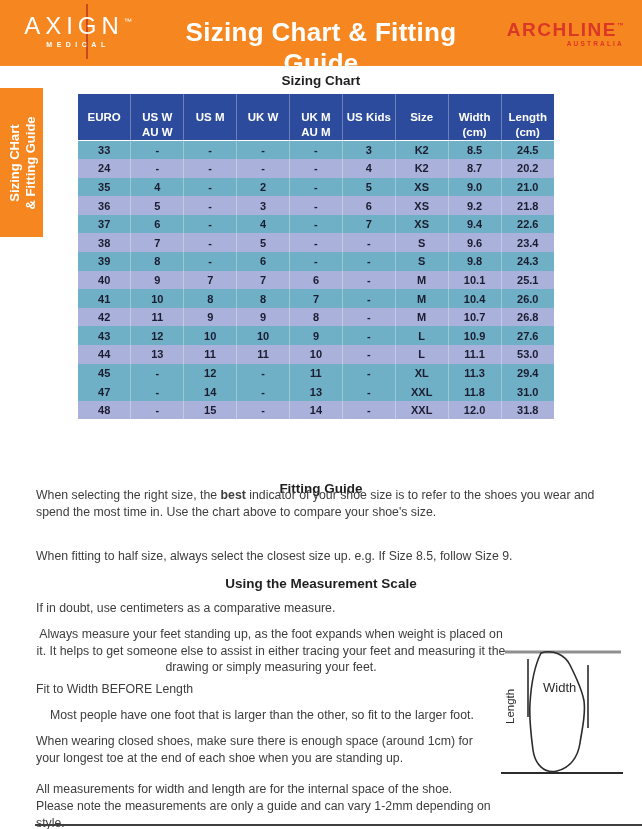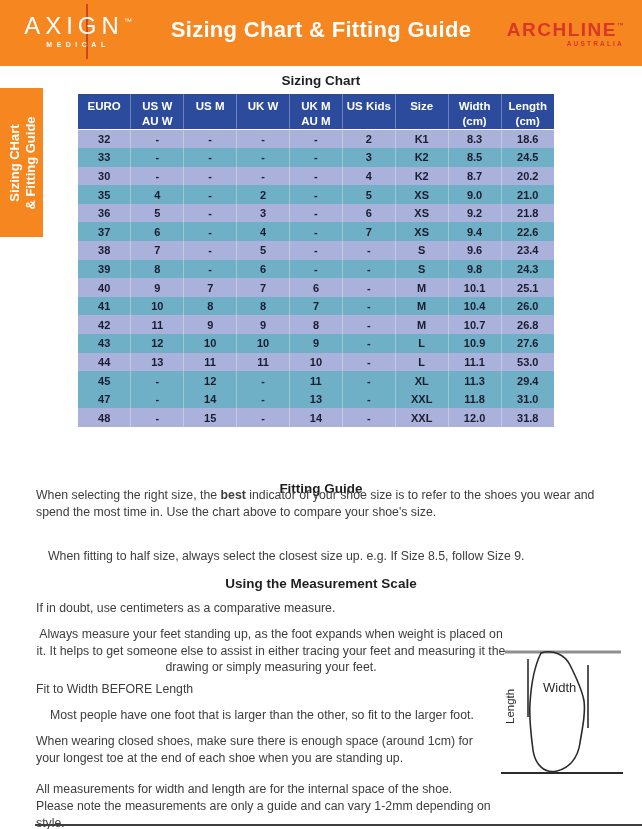--- a/index.html
+++ b/index.html
@@ -9,55 +9,55 @@
     background:#ffffff; font-family:"Liberation Sans", sans-serif;
   }
   
   .banner { position:absolute; top:0; left:0; width:642px; height:66px; background:#F6861F; }
   .axign { position:absolute; left:20px; top:9px; width:116px; text-align:center; color:#fff; }
   .axign-name { font-size:24px; letter-spacing:5px; font-weight:400; line-height:26px; position:relative; z-index:1; }
   .axign-name sup { font-size:8px; letter-spacing:0; vertical-align:10px; }
   .axign-line { position:absolute; left:66px; top:-5px; width:2px; height:55px; background:#CB4722; z-index:0; }
   .axign-sub { font-size:7px; letter-spacing:4.5px; font-weight:700; margin-top:2px; position:relative; z-index:1; }
   .page-title { position:absolute; left:150px; right:150px; top:17px; margin:0; text-align:center;
-    font-size:22px; font-weight:700; color:#fff; letter-spacing:0.3px; }
+    font-size:26px; font-weight:700; color:#fff; letter-spacing:0.3px; }
   .archline { position:absolute; right:18px; top:16px; color:#DB3726; }
   .arch-name { font-size:19px; font-weight:700; letter-spacing:1.5px; line-height:20px; }
   .arch-name sup { font-size:7px; letter-spacing:0; vertical-align:8px; }
   .arch-sub { font-size:6.5px; font-weight:700; letter-spacing:2.2px; text-align:right; margin-top:0; }
   
   .side-tab { position:absolute; left:0; top:88px; width:43px; height:149px; background:#F6861F; }
   .side-tab .rot { position:absolute; top:50%; left:50%;
     transform:translate(-50%,-50%) rotate(-90deg);
     width:149px; text-align:center; color:#fff; font-weight:700; font-size:13px; line-height:15.5px; white-space:nowrap; }
   
   .sec-h { position:absolute; left:0; right:0; margin:0; text-align:center;
     font-size:13.5px; font-weight:700; color:#1f1f1f; }
   #h-sizing  { top:73px; }
   #h-fitting { top:481px; }
   #h-measure { top:576px; }
   
   .sizing-table { position:absolute; left:78px; top:94px; width:476px;
     border-collapse:collapse; table-layout:fixed; }
   .sizing-table th {
     background:#2C4B9C; color:#fff; font-size:11.5px; font-weight:700;
-    height:32px; vertical-align:top; padding-top:5px; line-height:14.5px;
+    height:32px; vertical-align:top; padding-top:16px; line-height:14.5px;
     white-space:pre-line; text-align:center;
     border-right:1px solid rgba(255,255,255,0.30); border-bottom:1.5px solid #ffffff; }
   .sizing-table td {
     font-size:11px; font-weight:700; color:#1c1c30; text-align:center;
     border-right:1px solid rgba(255,255,255,0.30); padding:0; }
   .sizing-table th:last-child, .sizing-table td:last-child { border-right:none; }
   .sizing-table tbody tr { height:18.6px; }
   .row-odd  { background:#6FB0C6; }
   .row-even { background:#AAB2DC; }
   
   .para { position:absolute; margin:0; font-size:12.3px; line-height:16.5px; color:#3d3d3d; }
   #p-fg1   { top:487px; left:36px; width:582px; }
-  #p-fg2   { top:548px; left:36px; width:582px;margin-left:12px; }
+  #p-fg2   { top:548px; left:36px; width:582px; }
   #p-doubt { top:600px; left:36px; width:582px; }
   #p-meas  { top:626px; left:36px; width:470px;text-align:center; }
   #p-fit   { top:681px; left:36px; width:470px; }
   #p-most  { top:707px; left:50px; width:540px; }
   #p-closed{ top:733px; left:36px; width:462px; }
   #p-all   { top:773px; left:36px; width:540px;margin-top:8px; }
   #p-note  { top:798px; left:36px; width:470px; }
   
   .foot-diagram { position:absolute; left:497px; top:645px; width:145px; height:150px; }
   
@@ -100,44 +100,33 @@
 AU M</th>
         <th>US Kids</th>
         <th>Size</th>
         <th>Width
 (cm)</th>
         <th>Length
 (cm)</th>
       </tr>
   </thead>
   <tbody id="size-body">
-      <tr class="row-even">
-        <td>32</td>
-        <td>-</td>
-        <td>-</td>
-        <td>-</td>
-        <td>-</td>
-        <td>2</td>
-        <td>K1</td>
-        <td>8.3</td>
-        <td>18.6</td>
-      </tr>
       <tr class="row-odd">
         <td>33</td>
         <td>-</td>
         <td>-</td>
         <td>-</td>
         <td>-</td>
         <td>3</td>
         <td>K2</td>
         <td>8.5</td>
         <td>24.5</td>
       </tr>
       <tr class="row-even">
-        <td>30</td>
+        <td>24</td>
         <td>-</td>
         <td>-</td>
         <td>-</td>
         <td>-</td>
         <td>4</td>
         <td>K2</td>
         <td>8.7</td>
         <td>20.2</td>
       </tr>
       <tr class="row-odd">

